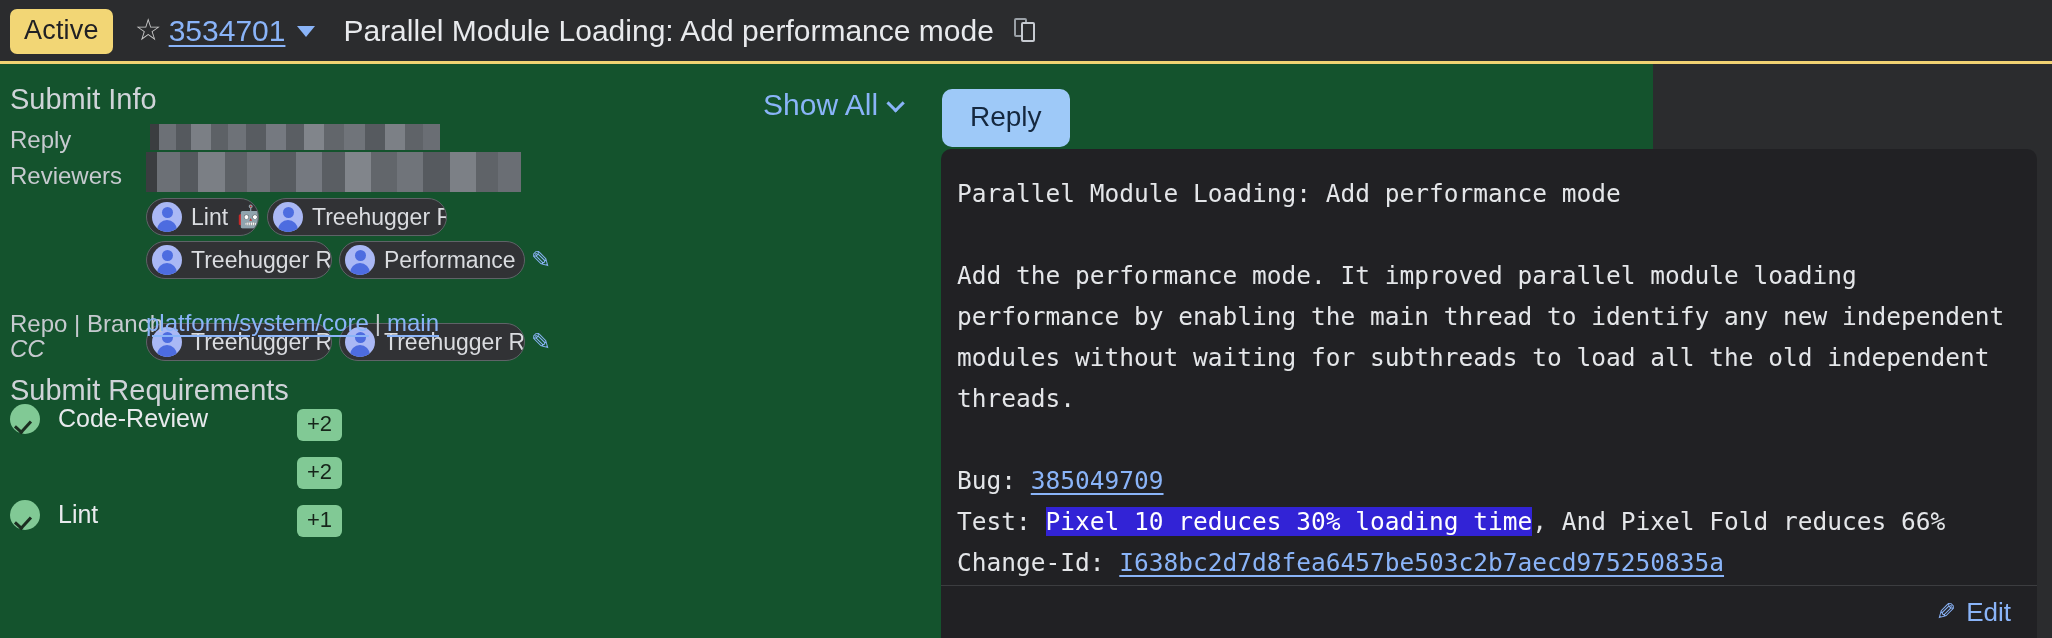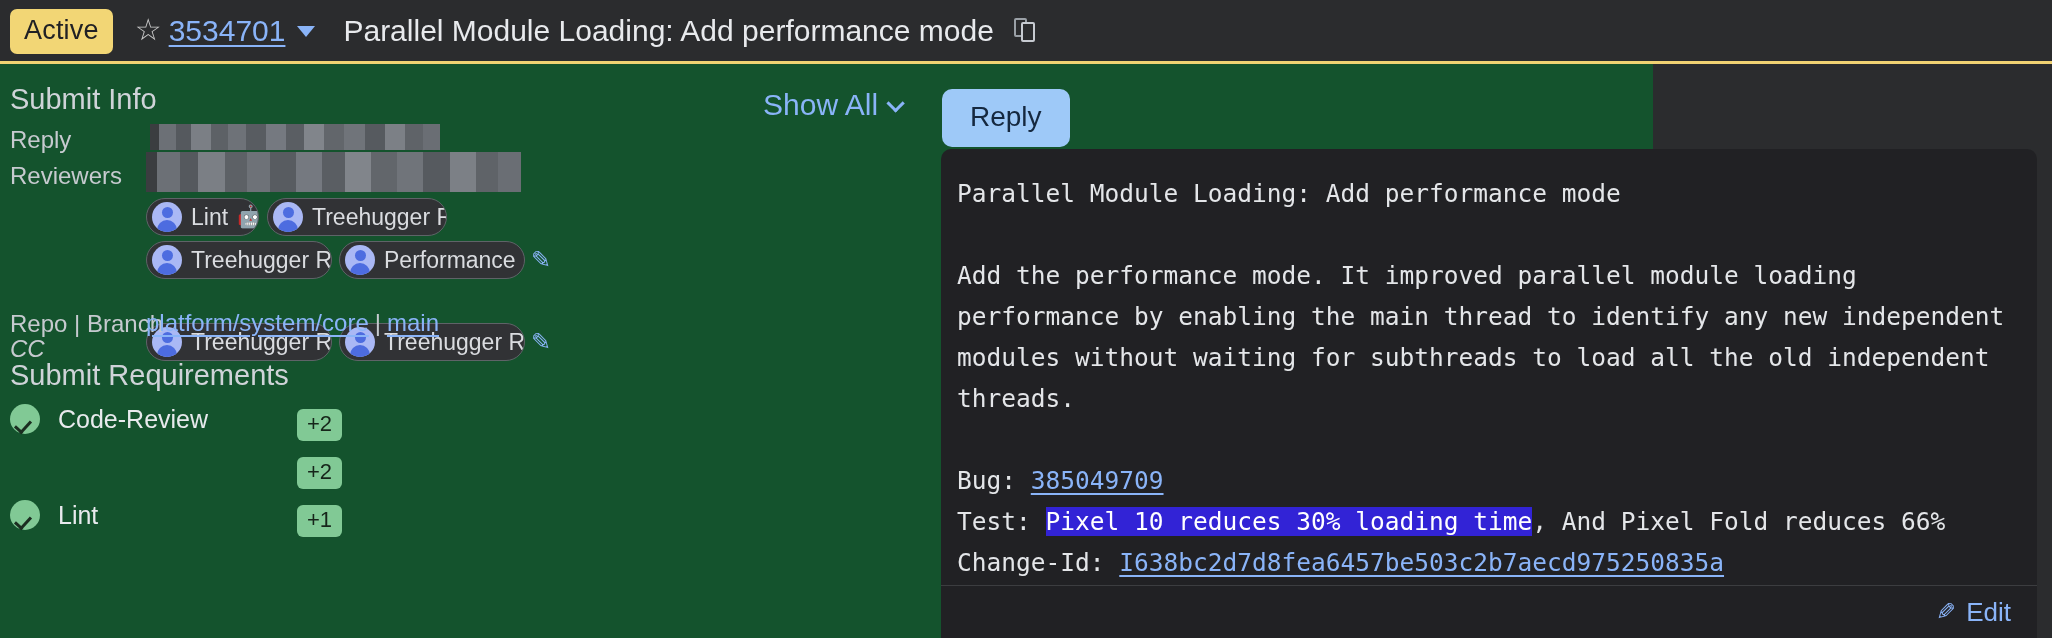--- a/index.html
+++ b/index.html
@@ -120,23 +120,23 @@
 
   .repo-links {
     position: absolute; left: 146px; font-size: 24px; white-space: nowrap;
   }
   .repo-links a {
     color: #8ab4f8; text-decoration: underline; text-underline-offset: 4px;
   }
   .repo-sep { color: #c6cacf; padding: 0 6px; }
 
   .sr-title {
-    position: absolute; left: 10px; top: 295px; font-size: 29px; color: #cfd3d8;
-  }
-  .sr-row { position: absolute; left: 10px; display: flex; align-items: center; }
+    position: absolute; left: 10px; top: 310px; font-size: 29px; color: #cfd3d8;
+  }
+  .sr-row { position: absolute; left: 10px; display: flex; }
   .sr-check {
     width: 30px; height: 30px; border-radius: 50%; background: #81c995;
     position: relative; flex: none;
   }
   .sr-check::after {
     content: ""; position: absolute; left: 8px; top: 13px;
     width: 7px; height: 13px; border-right: 3px solid #1b2d20;
     border-bottom: 3px solid #1b2d20; transform: rotate(42deg);
   }
   .sr-name { margin-left: 18px; font-size: 25px; color: #e8eaed; white-space: nowrap; }

